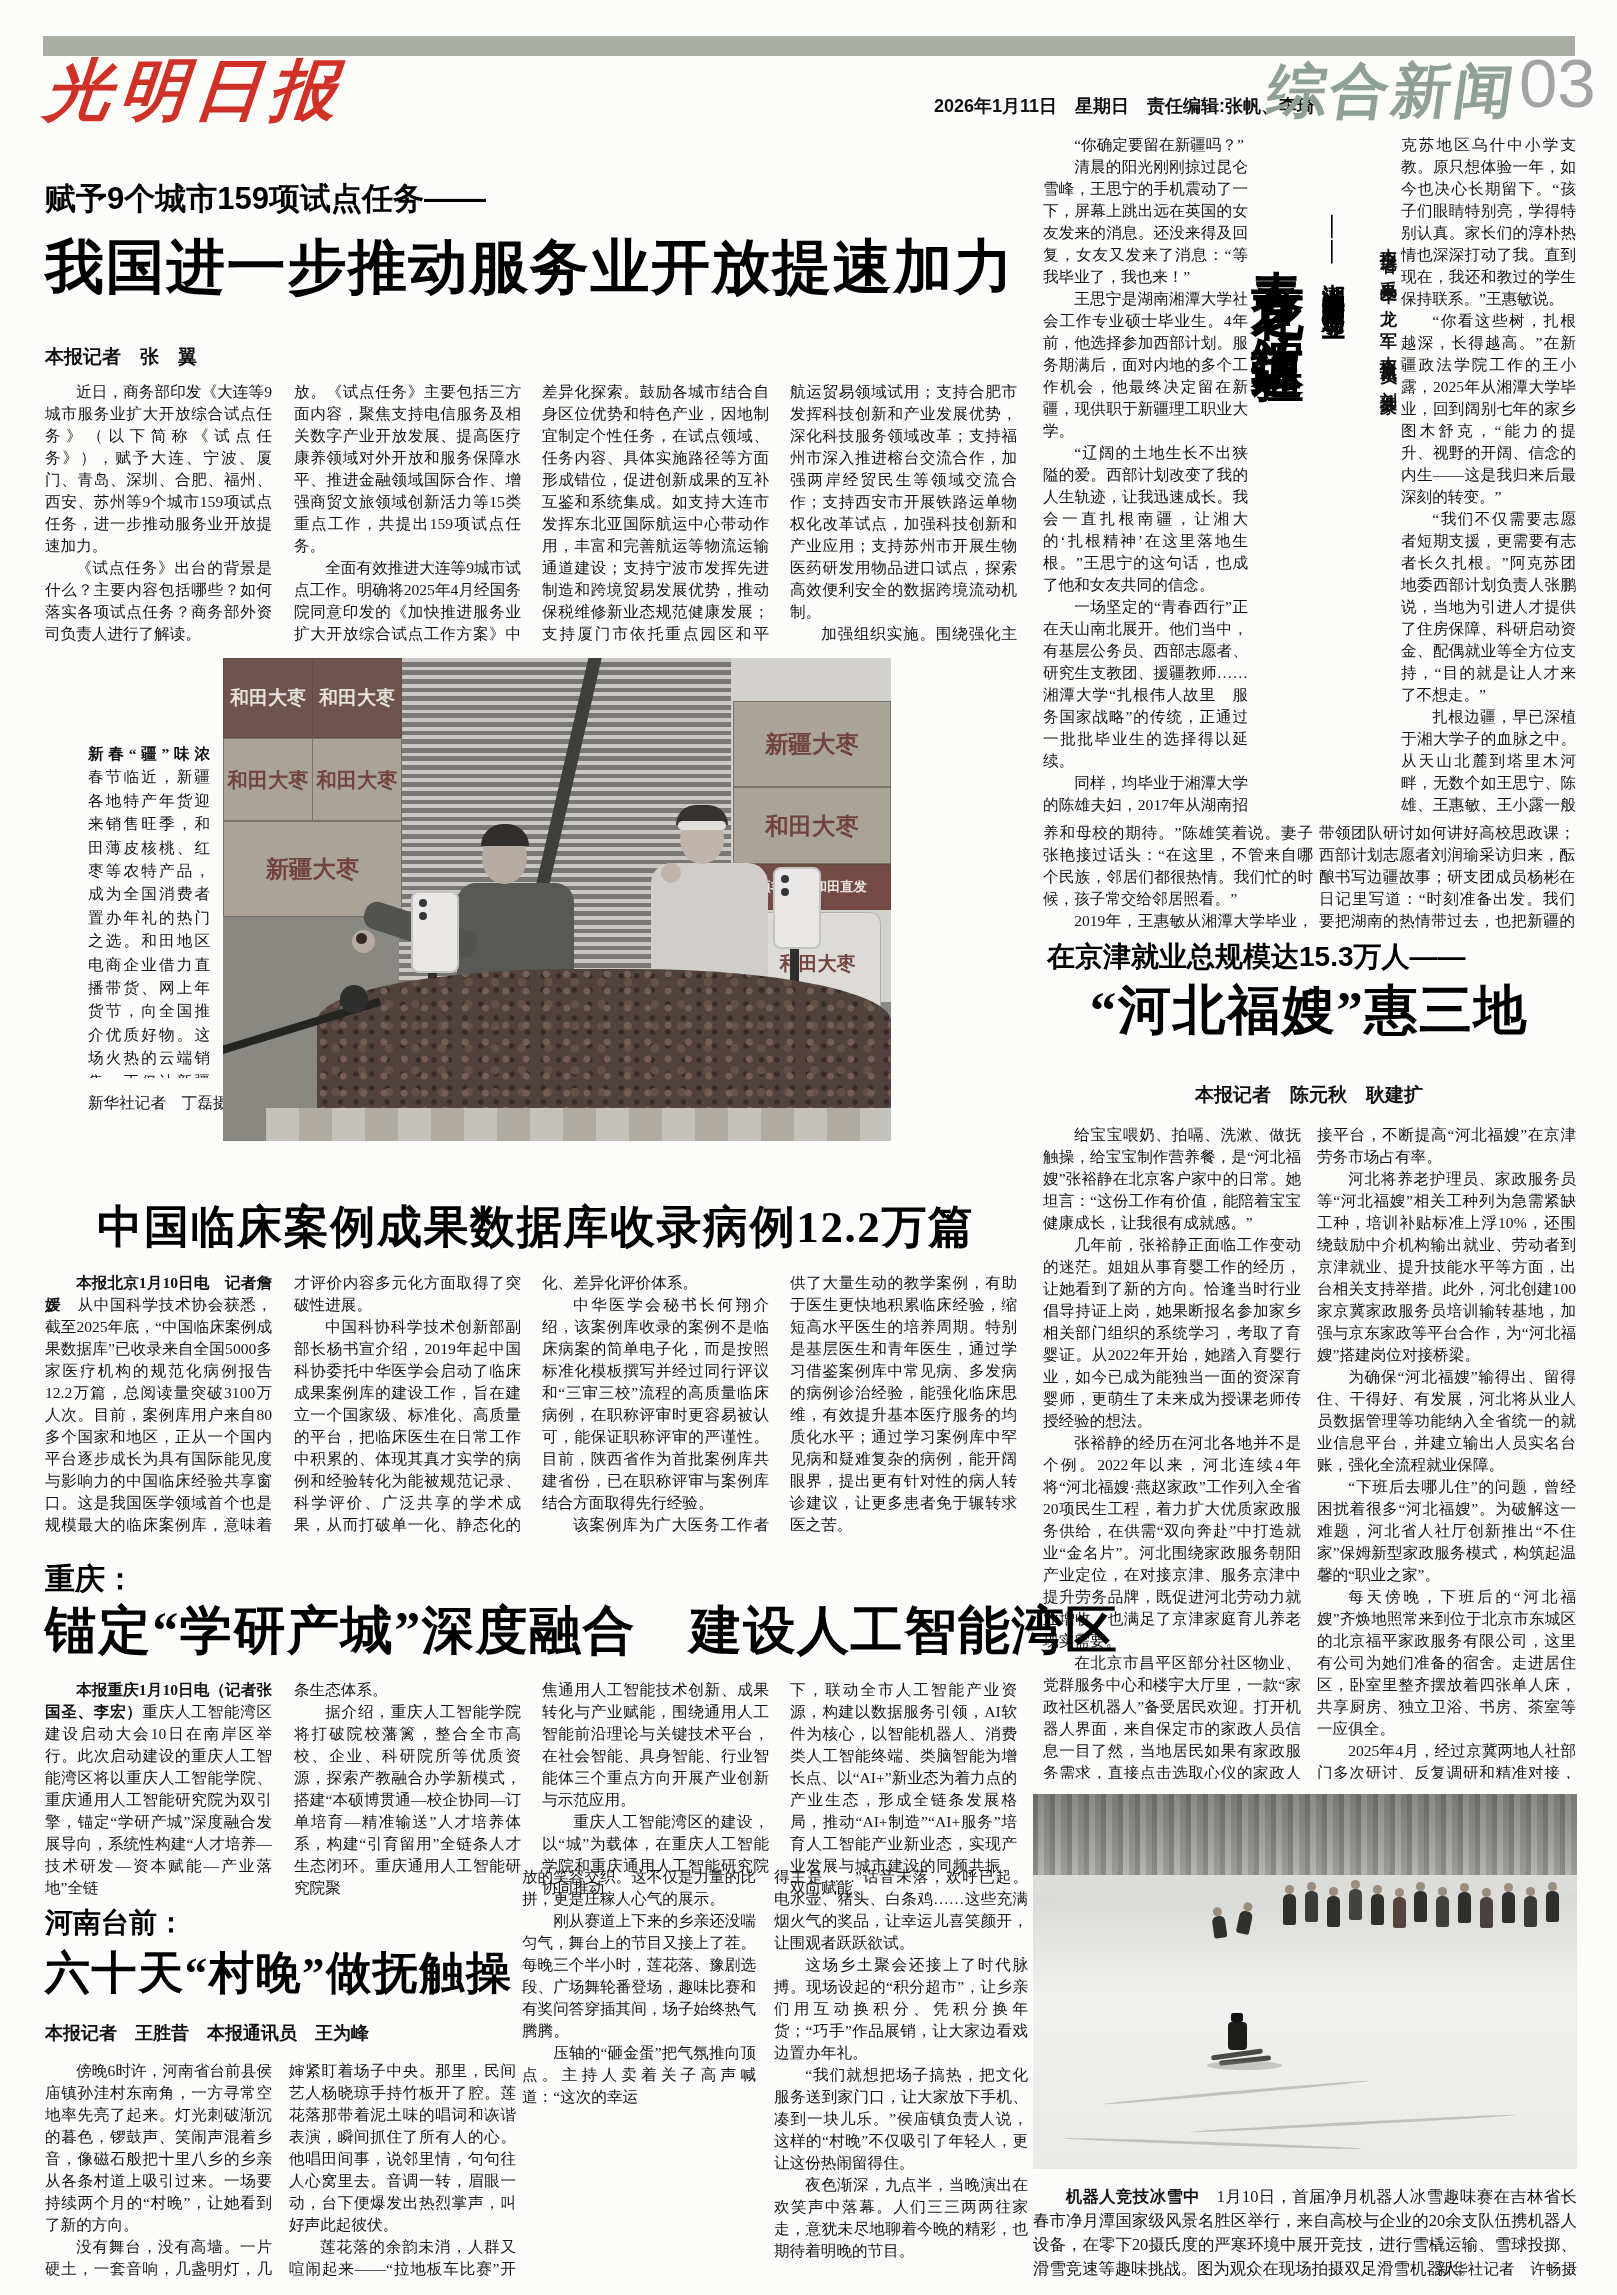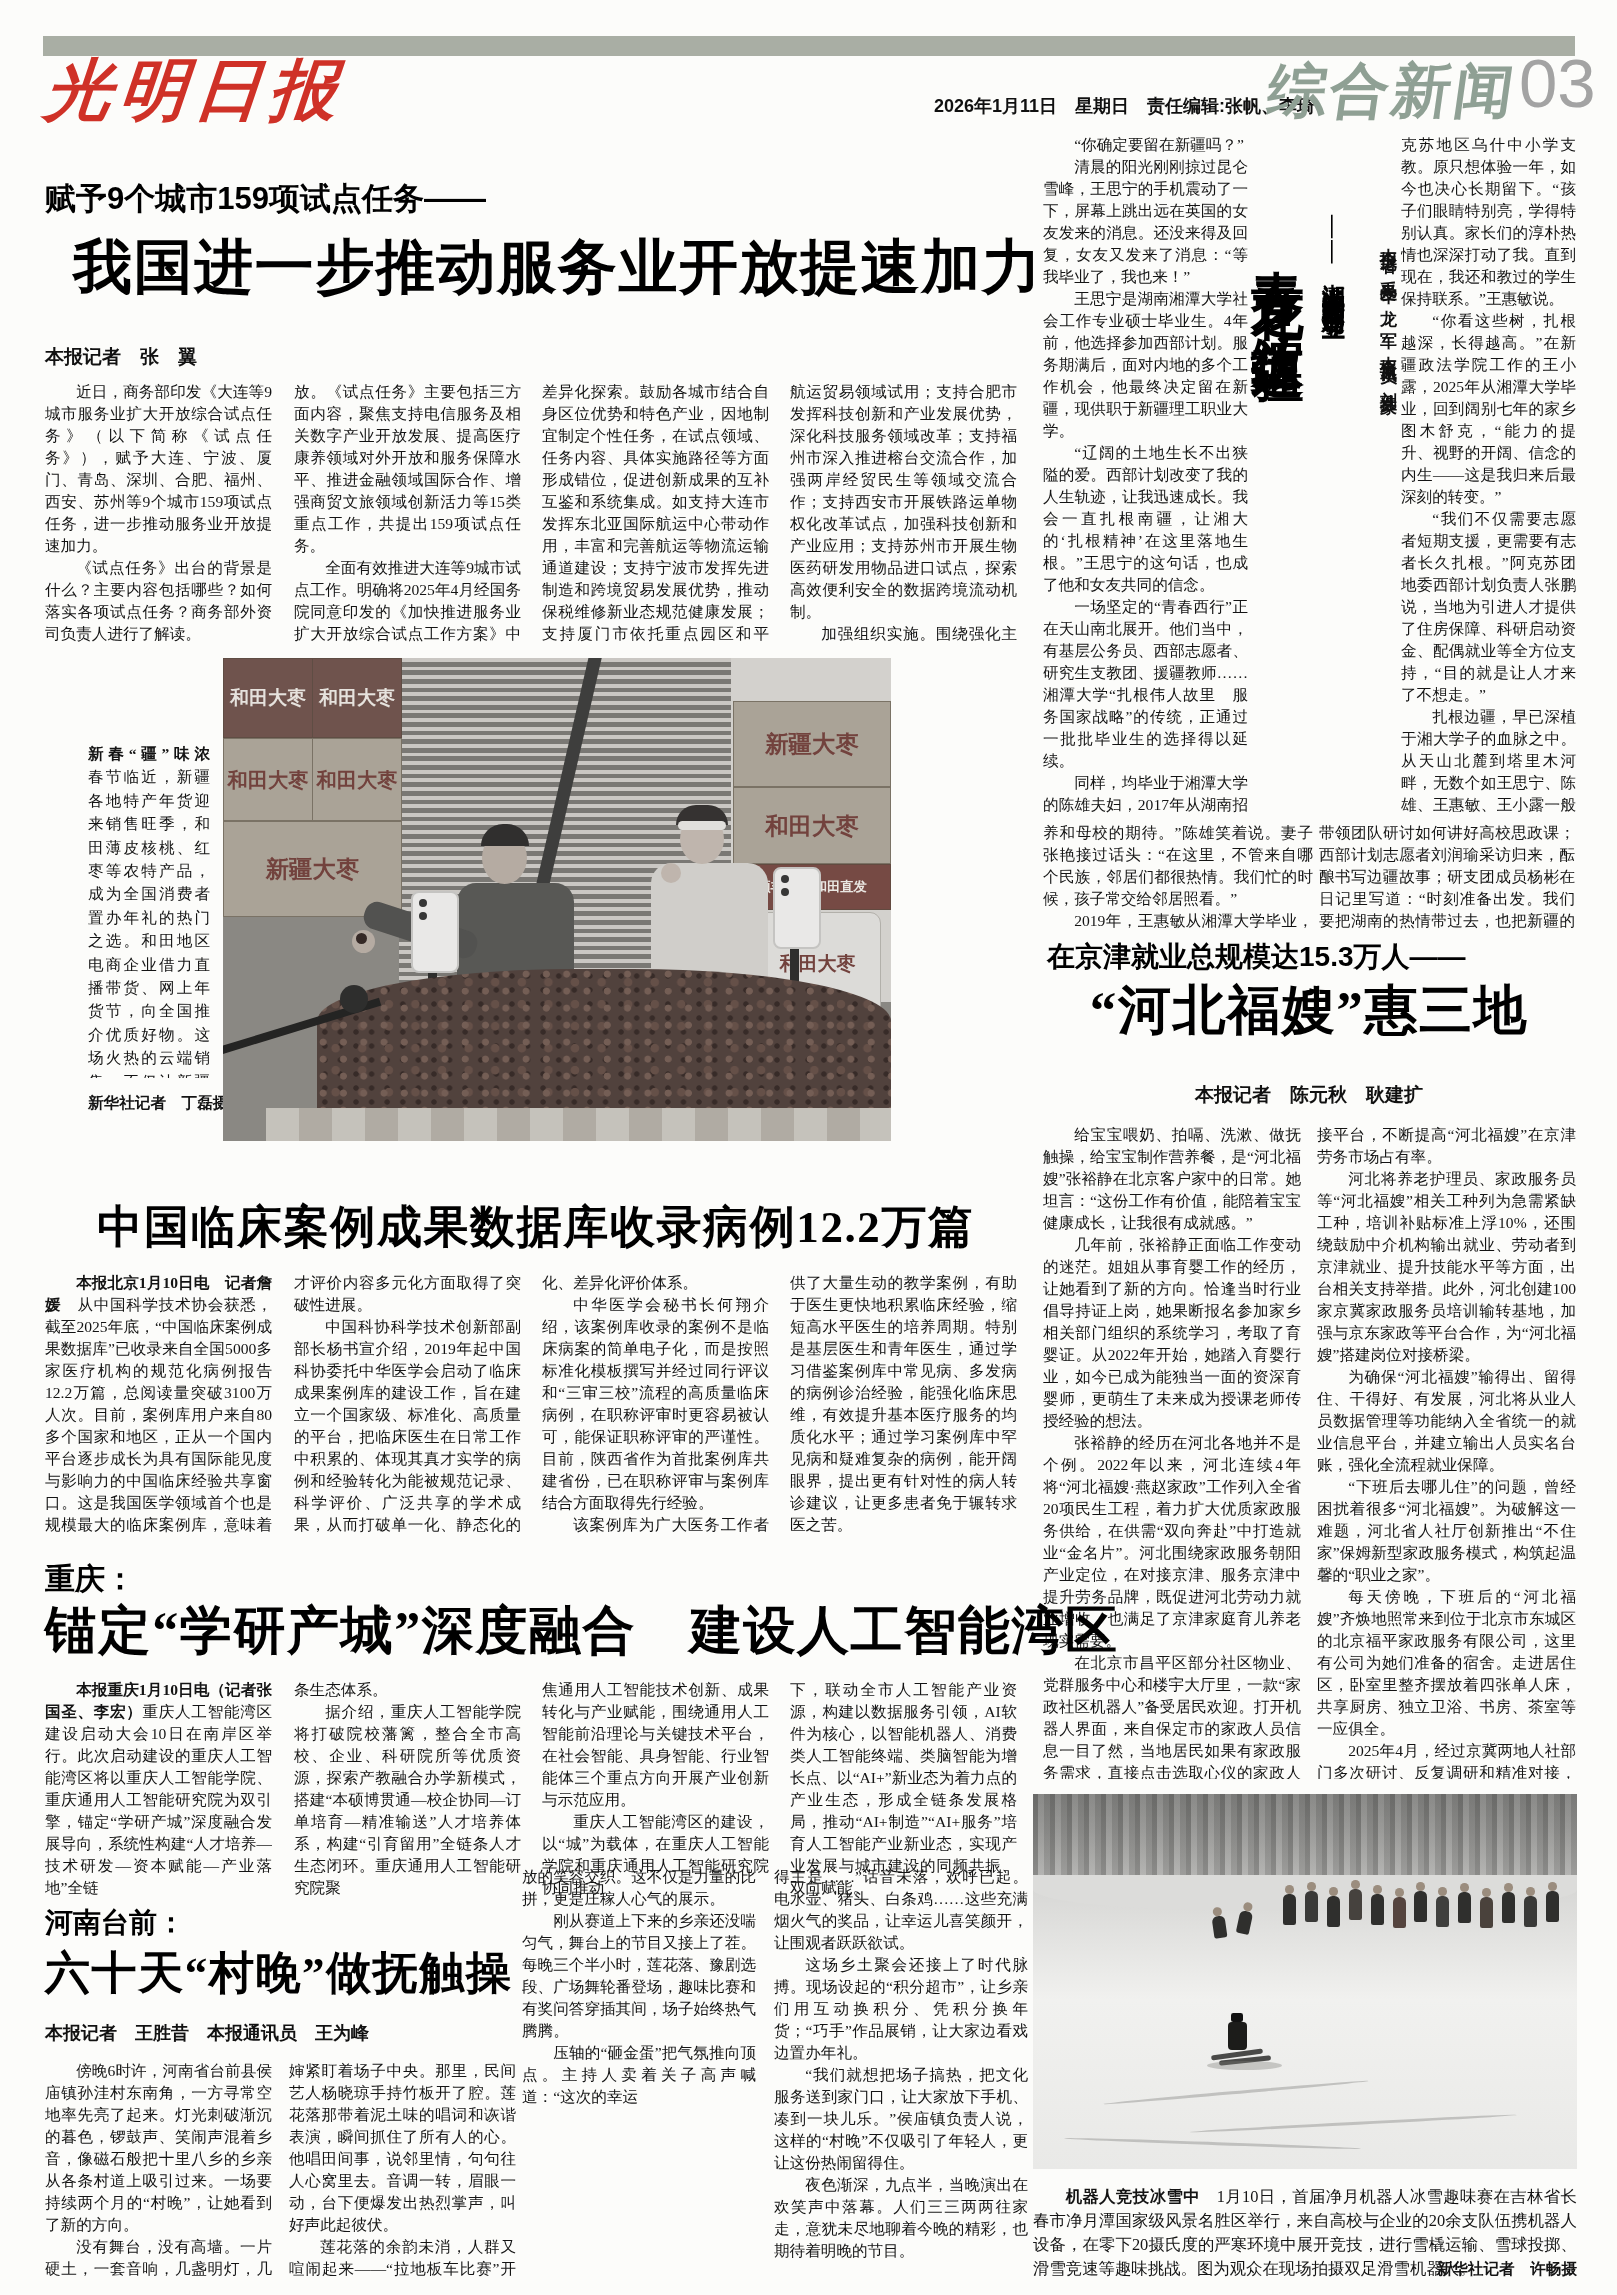--- a/index.html
+++ b/index.html
@@ -26,21 +26,21 @@
   
   .v{writing-mode:vertical-rl;}
   .v-bighead{font-size:53px;font-weight:900;letter-spacing:6.3px;color:#000;}
   .v-gap{margin-top:38px;}
   .v-subhead{font-size:23px;font-weight:700;letter-spacing:2.3px;color:#000;}
   .v-byline{font-size:17px;font-weight:bold;letter-spacing:3.1px;color:#111;}
   
   .caption{font-size:15.6px;line-height:23.4px;text-align:justify;overflow:hidden;}
   .caption p{margin:0;}
   .cap-lead{font-weight:bold;}
-  .credit{font-weight:bold;font-size:15.6px;}
+  .credit{font-weight:normal;font-size:15.6px;}
   
   .photo1{left:223px;top:658px;width:668px;height:483px;background:#8e887d;overflow:hidden;
           filter:saturate(.45) contrast(.95);}
   .p1-blinds{left:176px;top:0;width:336px;height:340px;
      background:repeating-linear-gradient(180deg,#d0cbc0 0 3.9px,#7c776e 3.9px 8.6px);}
   .p1-wall{left:508px;top:0;width:160px;height:344px;background:#d9d5cc;}
   .p1-box{position:absolute;display:flex;align-items:center;justify-content:center;
           border:1.6px solid rgba(90,70,40,.55);font-weight:900;}
   .p1-box.tan{background:#b5a488;color:#a33227;}
   .p1-box.redbox{background:#8a4a3c;color:#efe7da;}
@@ -83,21 +83,21 @@
 
 <div class="page">
 
   <div class="abs top-bar"></div>
   <div class="abs paper-logo">光明日报</div>
   <div class="abs dateline">2026年1月11日　星期日　责任编辑:张帆、李琦</div>
   <div class="abs section-title">综合新闻</div>
   <div class="abs page-num">03</div>
 
   <div class="abs kicker" style="left:45px;top:178px;font-size:31px;">赋予9个城市159项试点任务——</div>
-  <div class="abs headline" style="left:45px;top:228px;font-size:59px;margin-left:28px;">我国进一步推动服务业开放提速加力</div>
+  <div class="abs headline" style="left:45px;top:228px;font-size:59px;">我国进一步推动服务业开放提速加力</div>
   <div class="abs byline" style="left:45px;top:344px;font-size:19px;">本报记者　张　翼</div>
   <div class="abs col" style="left:45px;top:381px;width:227px;height:263px;">
       <p>近日，商务部印发《大连等9城市服务业扩大开放综合试点任务》（以下简称《试点任务》），赋予大连、宁波、厦门、青岛、深圳、合肥、福州、西安、苏州等9个城市159项试点任务，进一步推动服务业开放提速加力。</p>
       <p>《试点任务》出台的背景是什么？主要内容包括哪些？如何落实各项试点任务？商务部外资司负责人进行了解读。</p>
     </div>
   <div class="abs col cont" style="left:294px;top:381px;width:227px;height:263px;">
       <p>放。《试点任务》主要包括三方面内容，聚焦支持电信服务及相关数字产业开放发展、提高医疗康养领域对外开放和服务保障水平、推进金融领域国际合作、增强商贸文旅领域创新活力等15类重点工作，共提出159项试点任务。</p>
       <p>全面有效推进大连等9城市试点工作。明确将2025年4月经国务院同意印发的《加快推进服务业扩大开放综合试点工作方案》中103项试点任务和相关部门提出的3项新增试点任务，作为共性任务在大连等9城市一并推进实施，提高试点工作效率，加快自主开放进程。</p>
     </div>
   <div class="abs col cont" style="left:542px;top:381px;width:227px;height:263px;">

